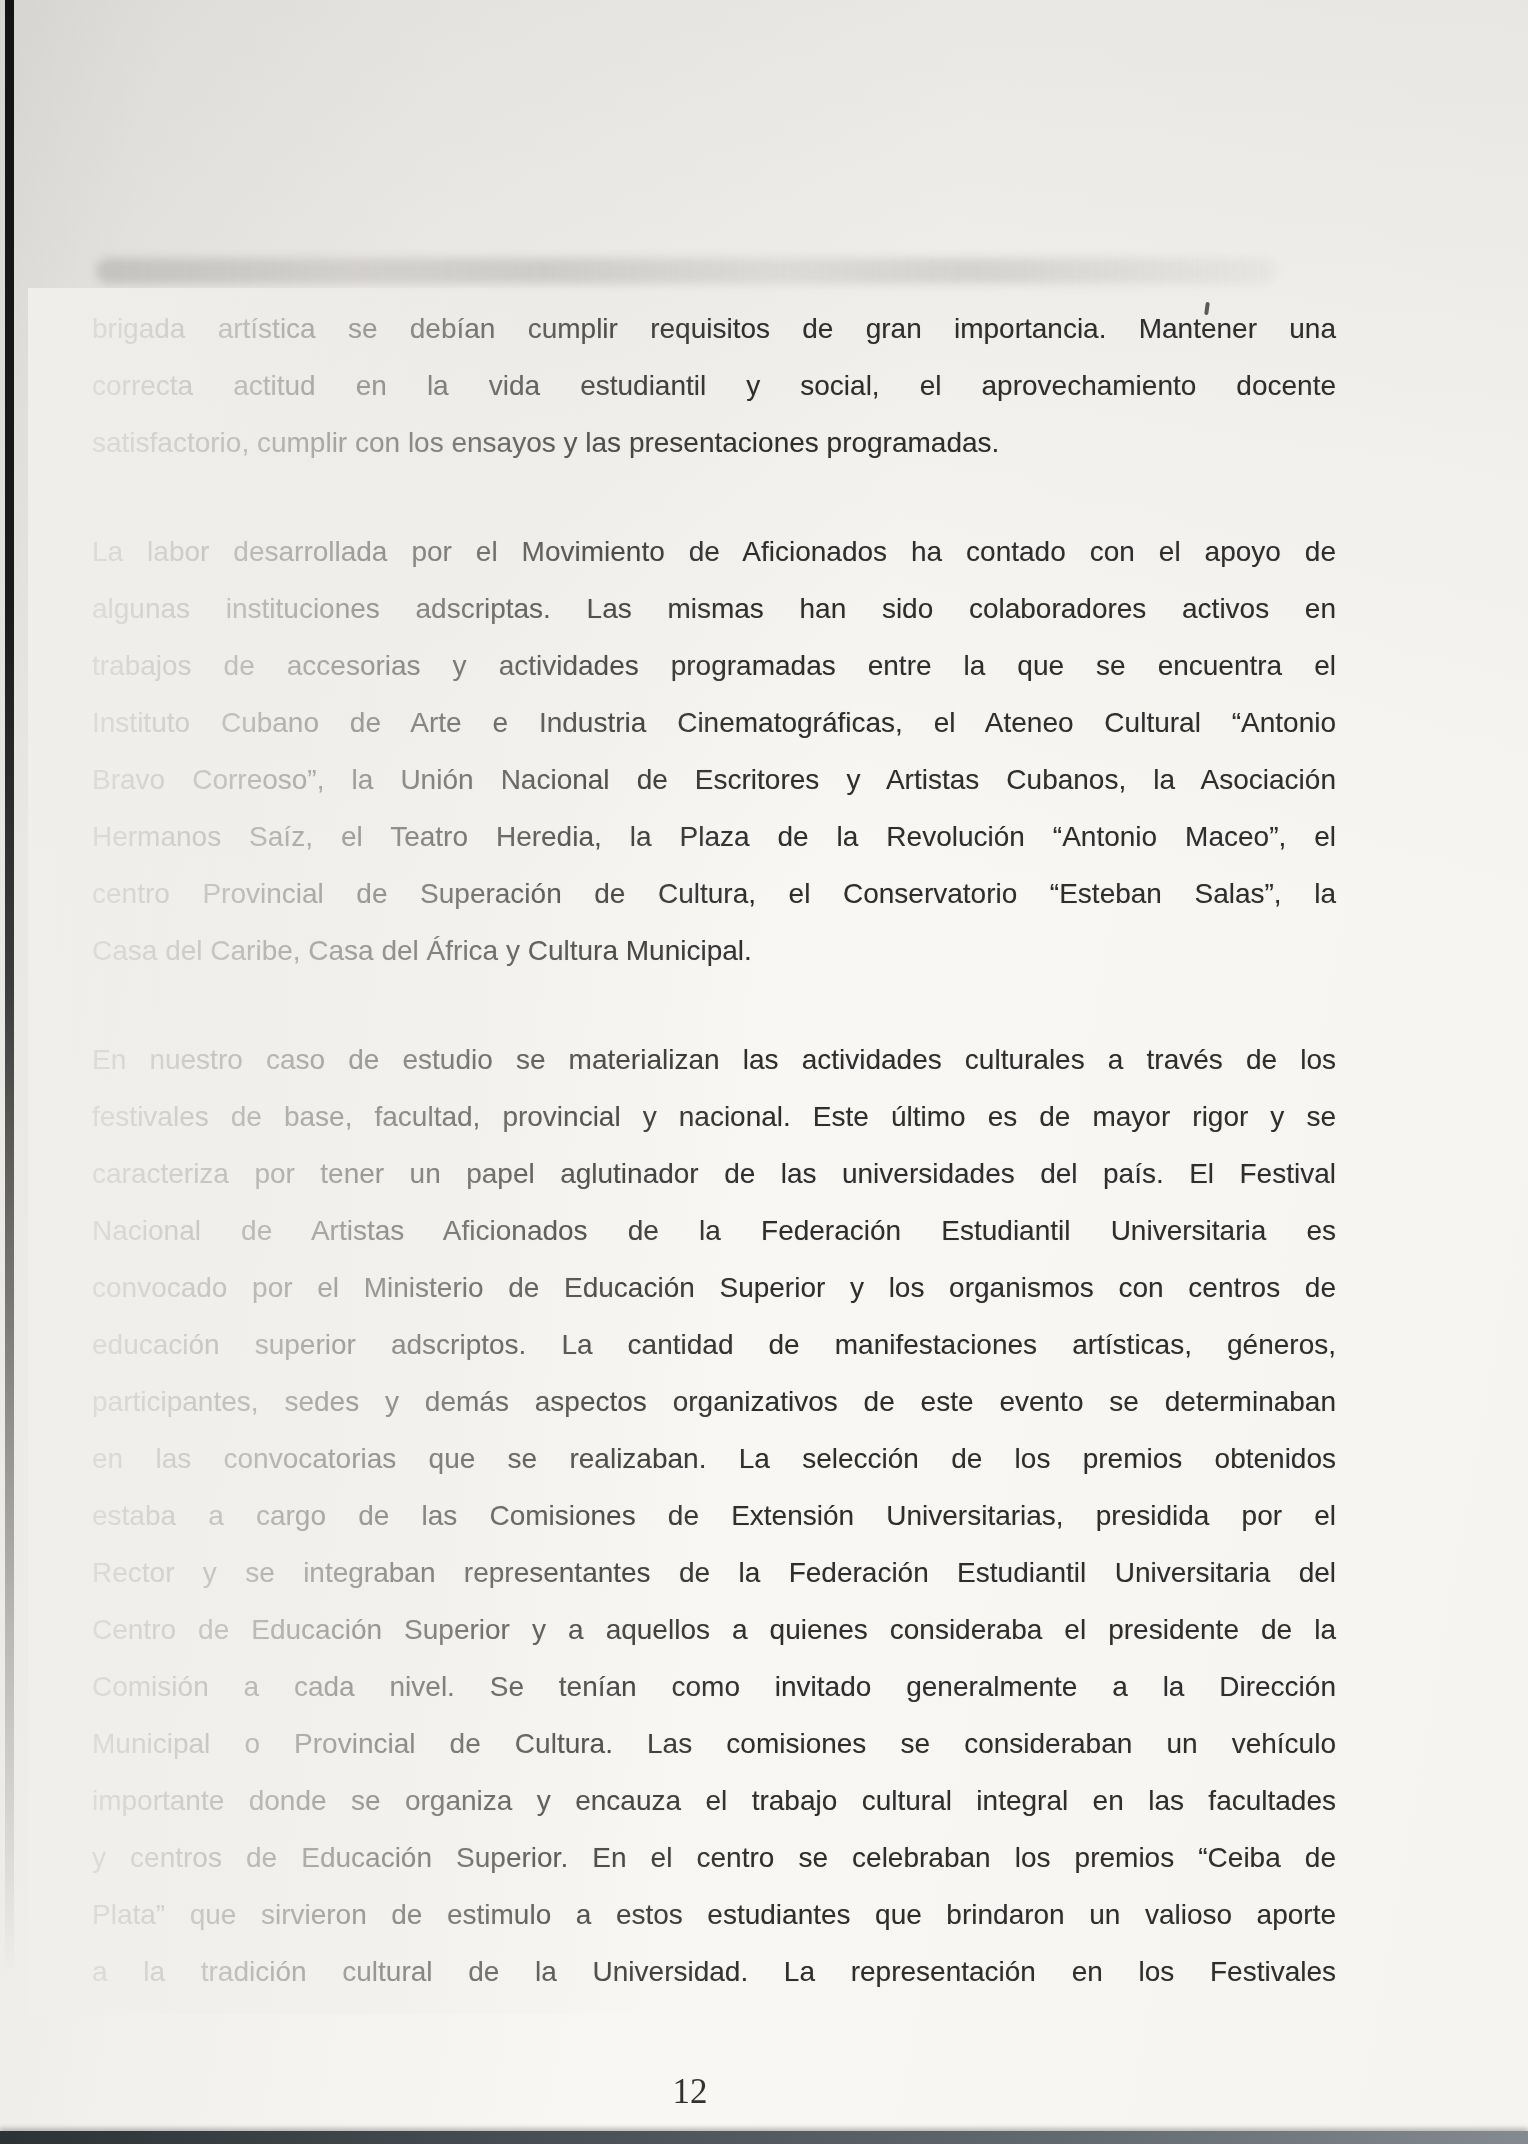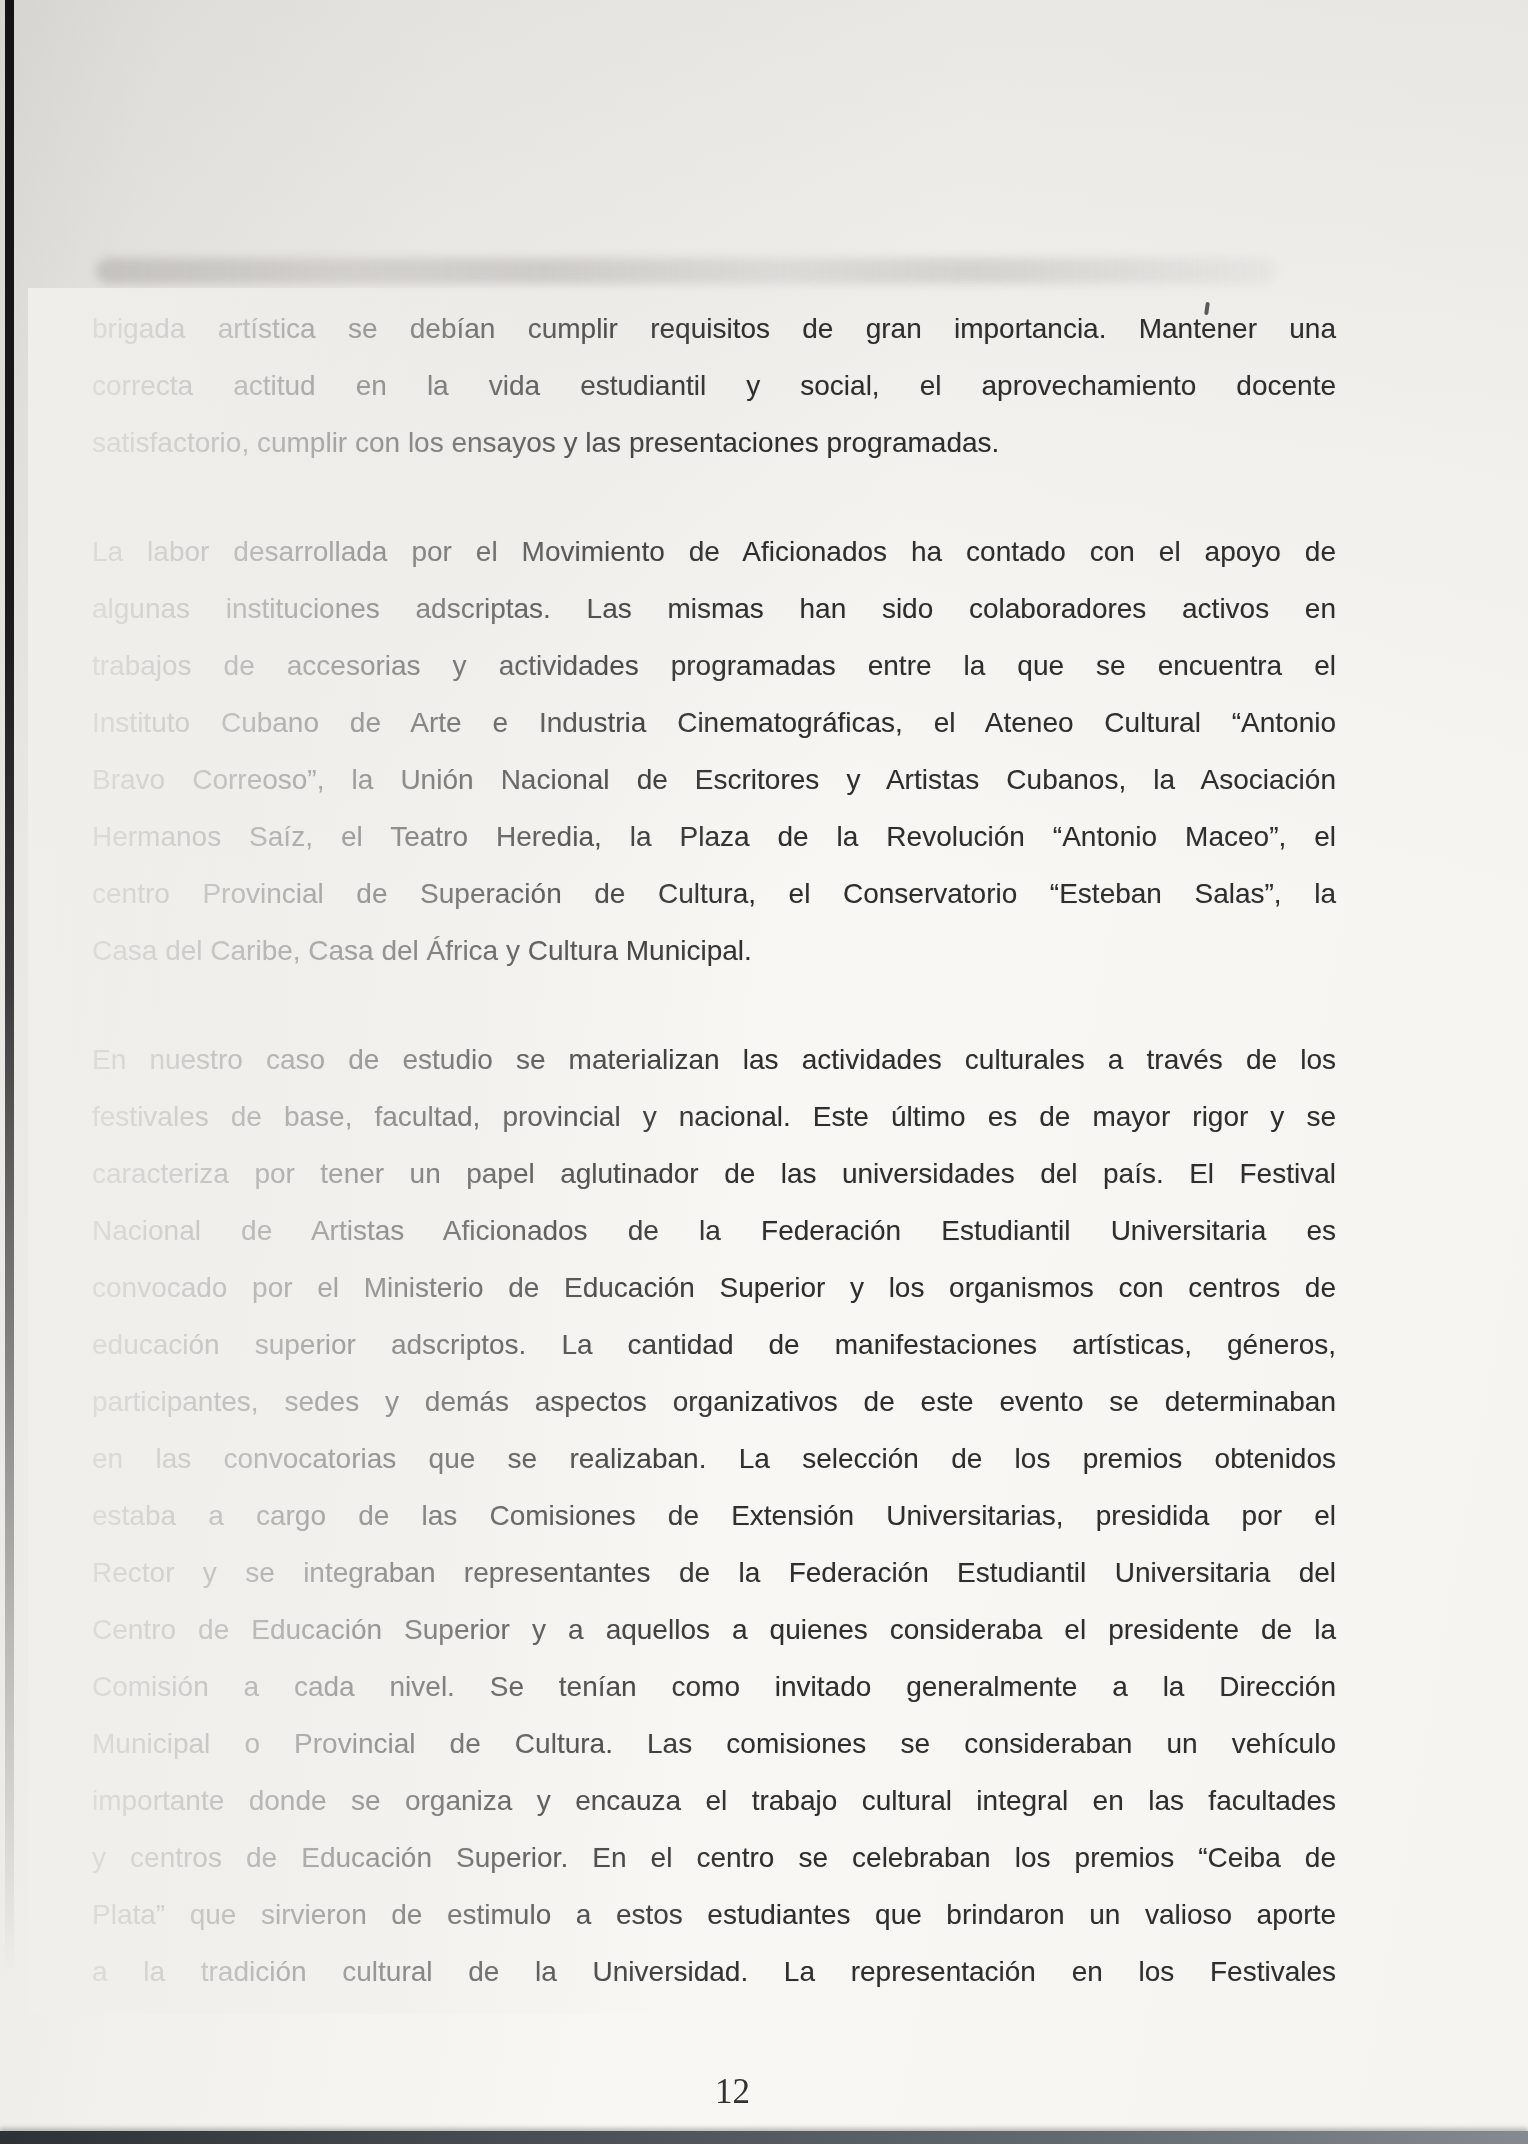--- a/index.html
+++ b/index.html
@@ -105,21 +105,21 @@
       rgba(240,239,236,0.34) 64%,
       rgba(240,239,236,0.12) 84%,
       rgba(240,239,236,0) 100%);
   }
 
   .page-number {
     position: absolute;
     left: 630px;
     top: 2072px;
     width: 120px;
-    text-align: right;
+    text-align: center;
     font-family: "Liberation Serif", serif;
     font-size: 35px;
     color: #333230;
   }
 </style>
 </head>
 <body>
 
 <div class="scan-page">
   <div class="left-edge"></div>

